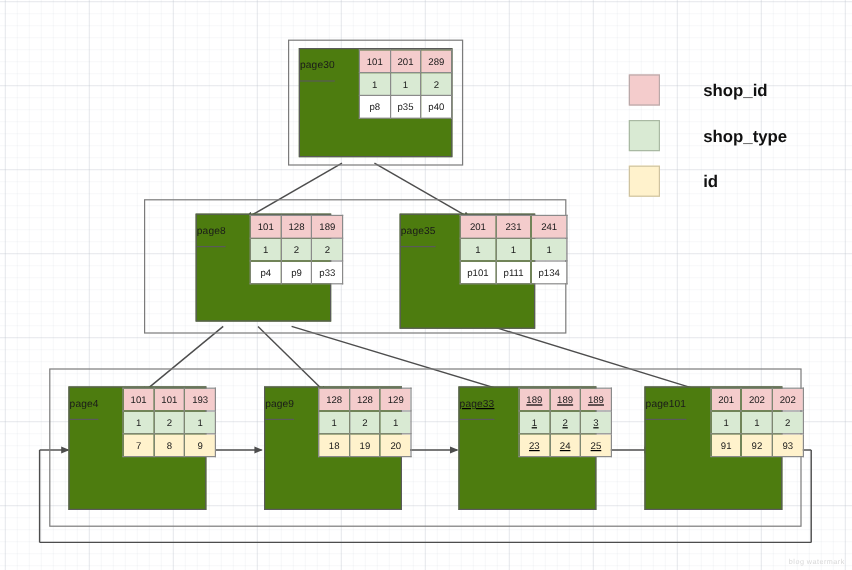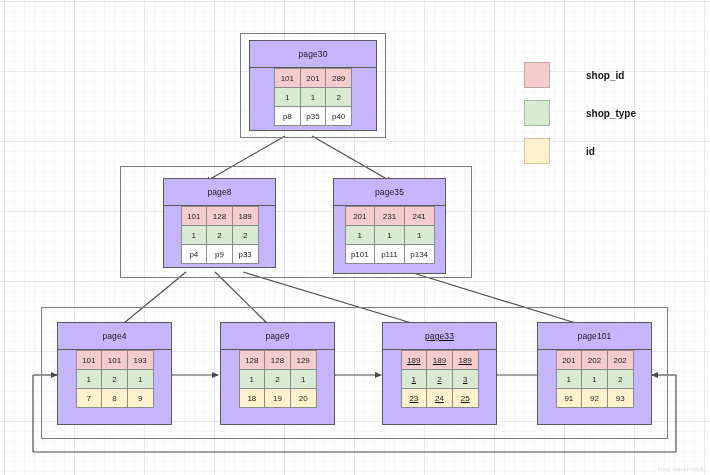--- a/index.html
+++ b/index.html
@@ -40,24 +40,25 @@
     position: absolute;
     border: 1.4px solid #7b7b7b;
     background: transparent;
     box-sizing: border-box;
   }
 
   
   .node {
     position: absolute;
     border: 1.4px solid #5a5a5a;
-    background: #c4b5fd;
+    background: #4d7c0f;
     box-sizing: border-box;
     display: flex;
-    flex-direction: column;
+    flex-direction: row;
+    gap: 20px;
   }
   .node-title {
     height: 26px;
     line-height: 26px;
     text-align: center;
     font-size: 8.5px;
     color: #1a1a1a;
     border-bottom: 1.4px solid #5a5a5a;
     letter-spacing: 0.1px;
     white-space: nowrap;
@@ -104,21 +105,21 @@
   }
   .legend-swatch {
     width: 26px;
     height: 26px;
     border: 1px solid #b9a9a9;
     box-sizing: border-box;
     flex: none;
   }
   .legend-label {
     margin-left: 36px;
-    font-size: 10px;
+    font-size: 14px;
     font-weight: bold;
     color: #111111;
     white-space: nowrap;
   }
 
   #watermark {
     position: absolute;
     right: 6px;
     bottom: 3px;
     font-size: 6px;

